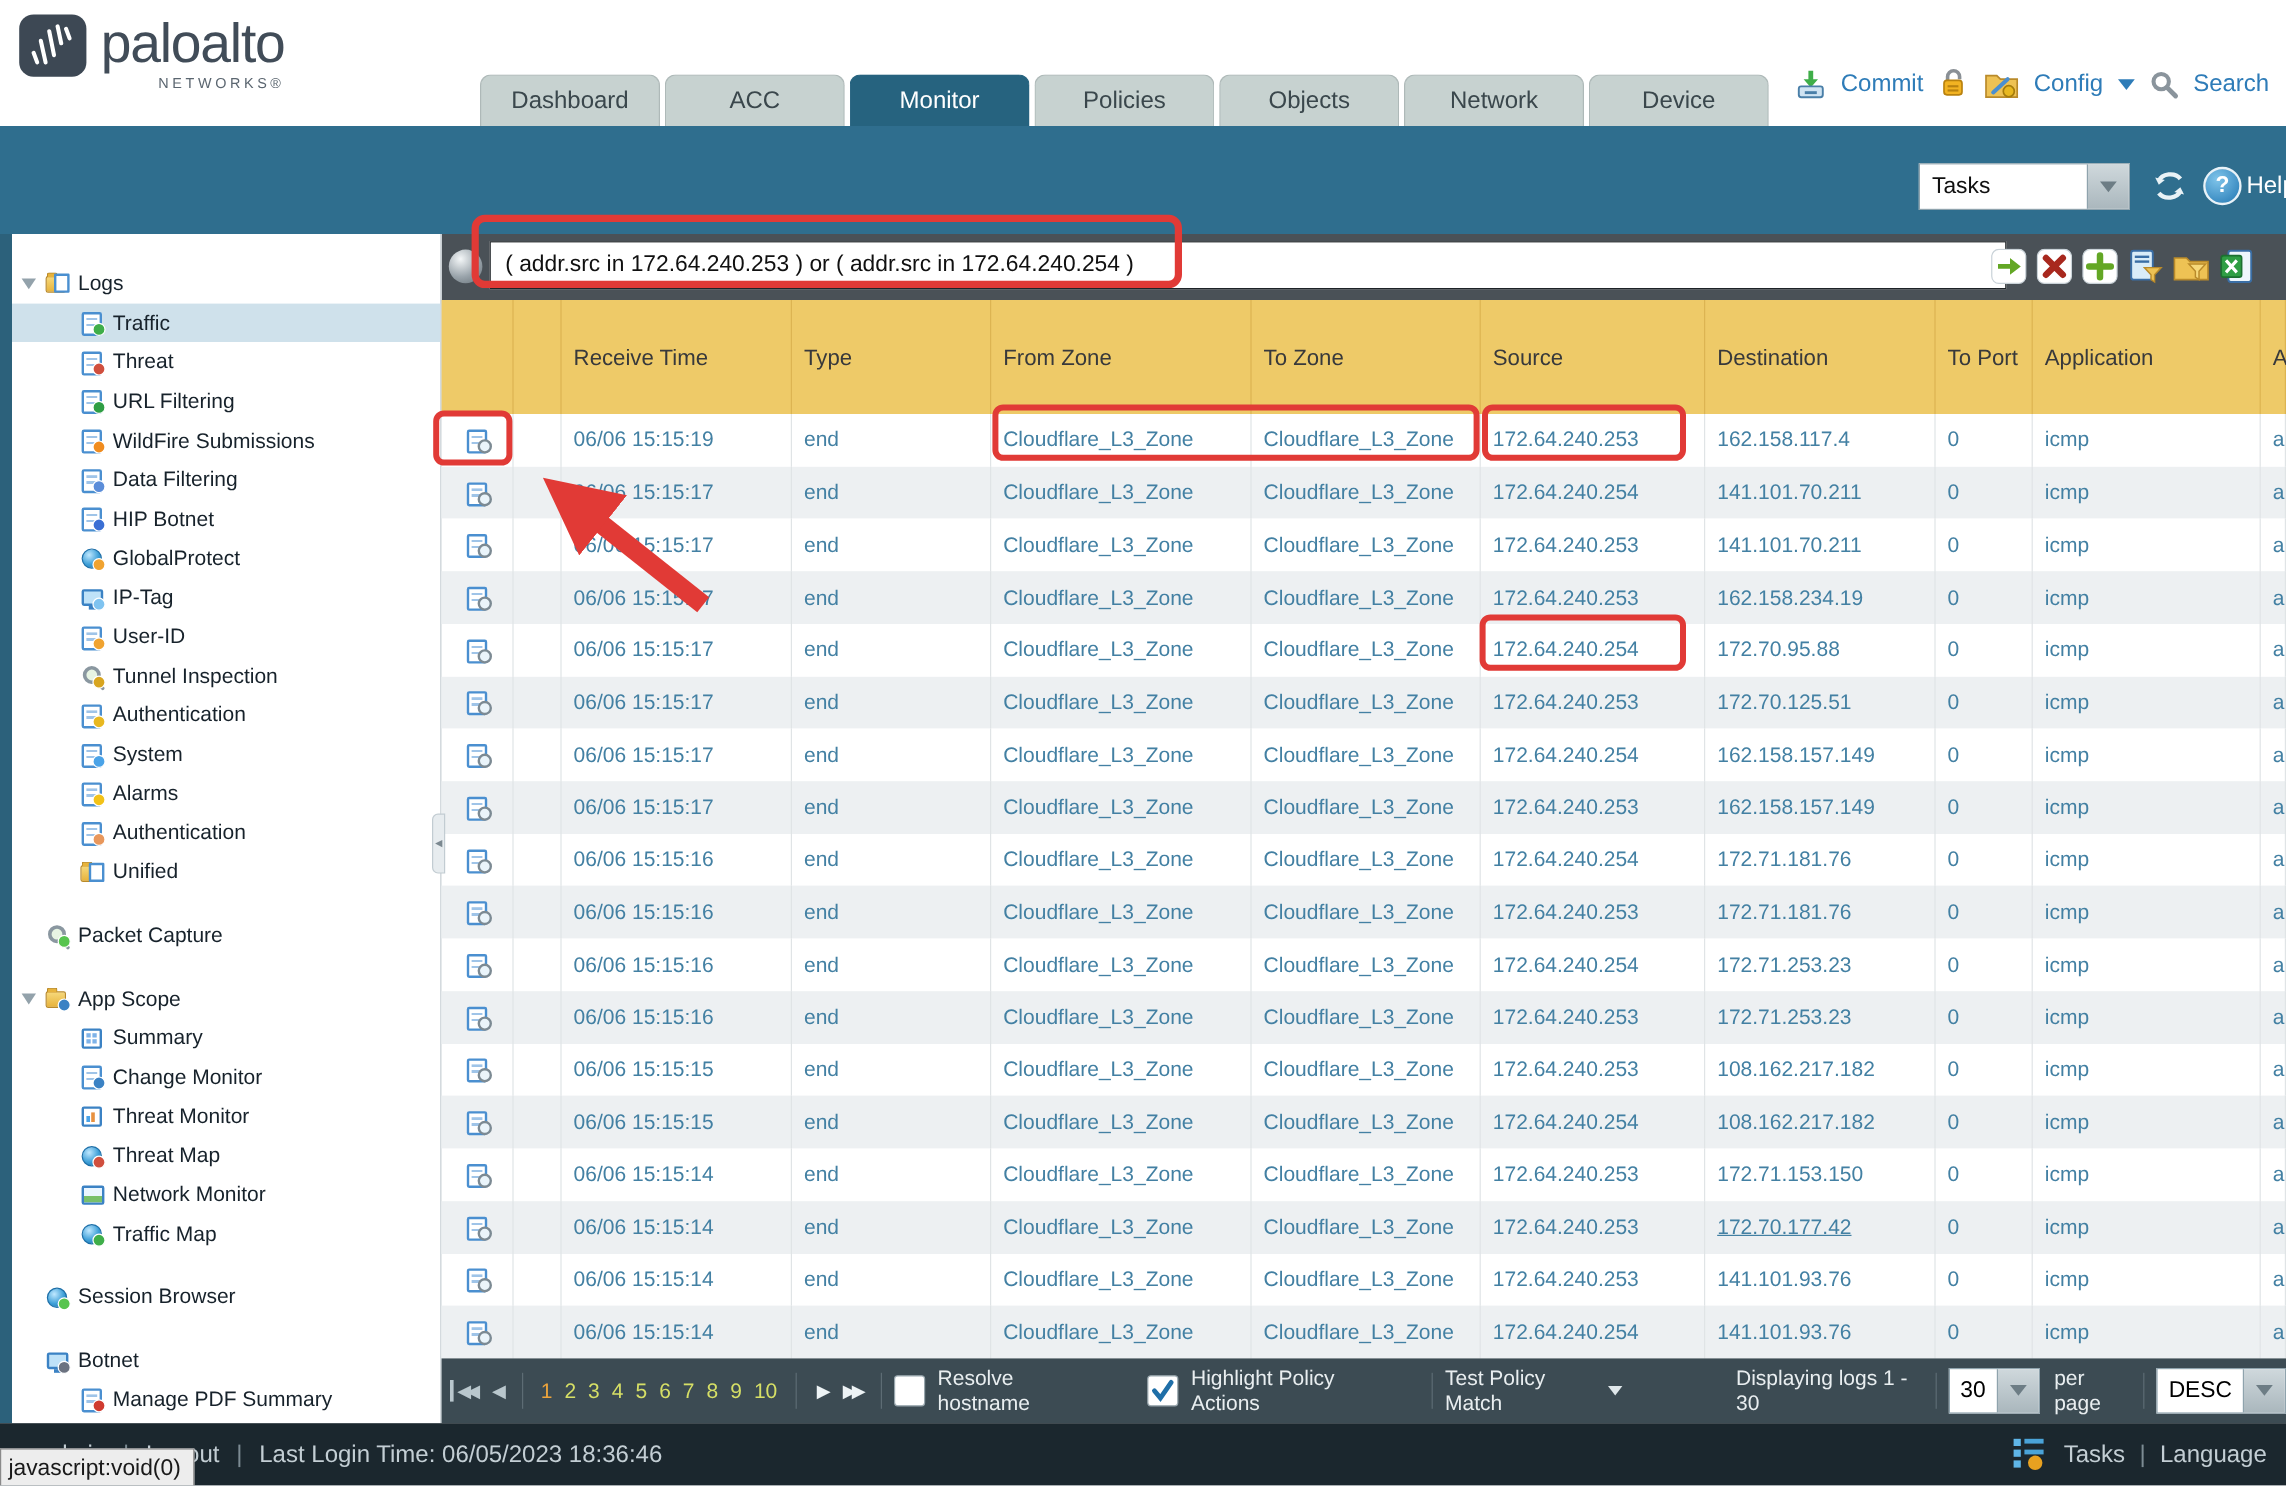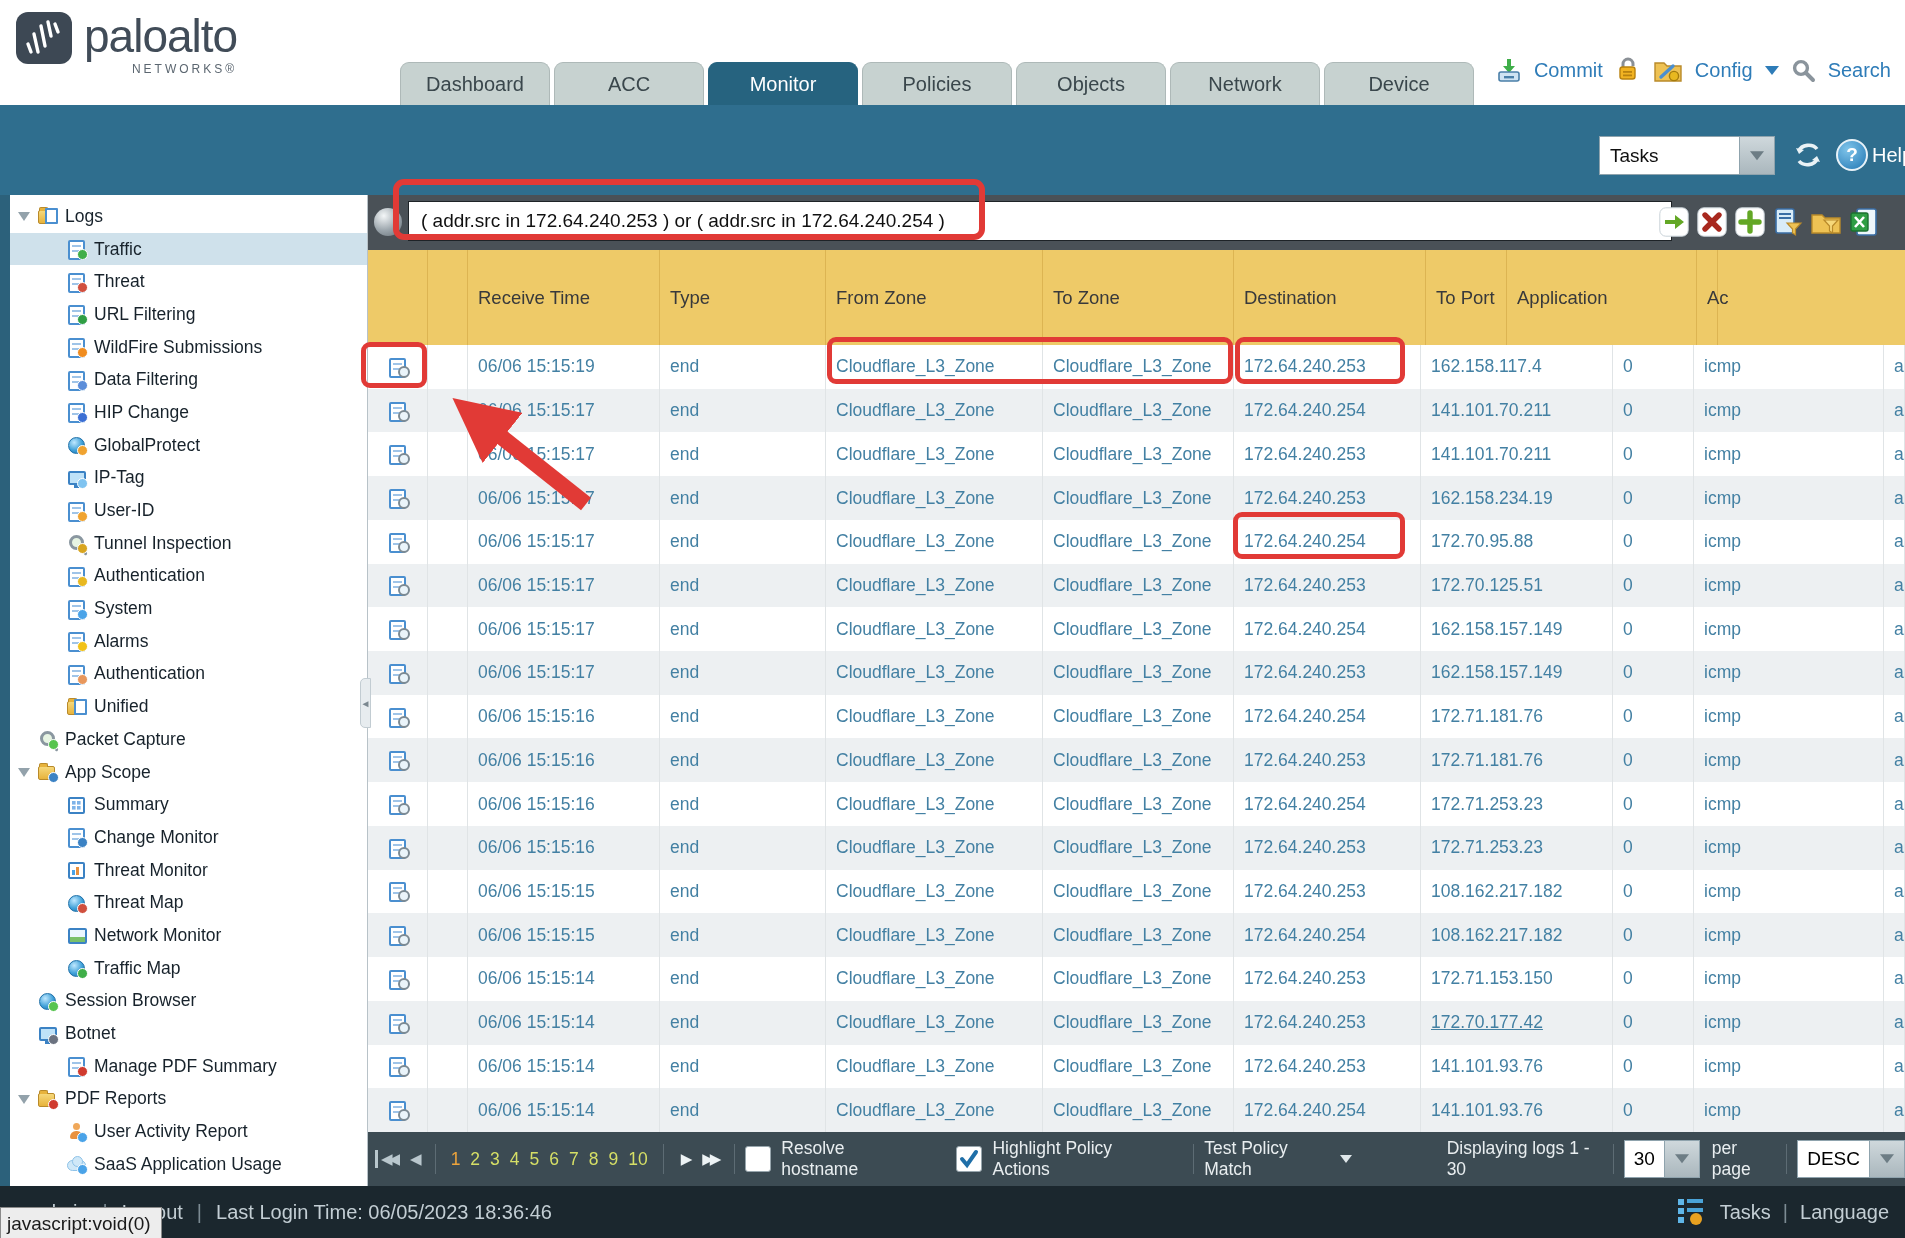--- a/index.html
+++ b/index.html
@@ -45,21 +45,21 @@
        border:1px solid #1e2327;font-size:19px;color:#101010;padding:0 12px;box-sizing:border-box;
        font-family:"Liberation Sans",sans-serif;}
   .filter-btns{position:absolute;left:1291px;top:12px;display:flex;gap:8px;}
   .fbtn{width:30px;height:30px;cursor:pointer;flex:none;}
   
   .sidebar{position:absolute;left:10px;top:195px;width:358px;height:991px;background:#fff;
        border-right:1px solid #b8c2c8;box-sizing:border-box;overflow:hidden;}
   .tree{padding-top:5px;}
   .titem{height:32.7px;display:flex;align-items:center;font-size:17.5px;color:#17222b;
        position:relative;cursor:pointer;white-space:nowrap;}
-  .titem.lv0{padding-left:28px;}
+  .titem.lv0{padding-left:28px;margin-top:20px;}
   .titem.lv1{padding-left:57px;}
   .titem.selected{background:#cfe1eb;}
   .exp{position:absolute;left:8px;top:12px;width:0;height:0;border:6px solid transparent;
        border-top:9px solid #93a2ab;}
   .tlabel{margin-left:8px;}
   
   .ic{width:19px;height:18px;position:relative;flex:none;display:inline-block;}
   .b-doc{position:absolute;left:1px;top:0;width:13px;height:16px;background:#fff;
        border:2px solid #4a8fd0;border-radius:2px;}
   .b-doc::before{content:"";position:absolute;left:2px;right:2px;top:3px;height:9px;
@@ -304,21 +304,21 @@
             <span class="b-doc"></span>
             <span class="badge" style="background: rgb(91, 141, 217);"></span>
           </span>
           <span class="tlabel">Data Filtering</span>
         </div>
         <div class="titem lv1">
           <span class="ic">
             <span class="b-doc"></span>
             <span class="badge" style="background: rgb(59, 111, 212);"></span>
           </span>
-          <span class="tlabel">HIP Change</span>
+          <span class="tlabel">HIP Botnet</span>
         </div>
         <div class="titem lv1">
           <span class="ic">
             <span class="b-globe"></span>
             <span class="badge" style="background: rgb(240, 163, 48);"></span>
           </span>
           <span class="tlabel">GlobalProtect</span>
         </div>
         <div class="titem lv1">
           <span class="ic">
@@ -477,20 +477,21 @@
   </div>
   <div class="collapse-handle">◄</div>
 
   <div class="thead" id="thead">
       <div class="th" style="width: 60px;"></div>
       <div class="th" style="width: 40px;"></div>
       <div class="th" style="width: 192px;">Receive Time</div>
       <div class="th" style="width: 166px;">Type</div>
       <div class="th" style="width: 217px;">From Zone</div>
       <div class="th" style="width: 191px;">To Zone</div>
+      <div class="th" style="width: 187px;">Source</div>
       <div class="th" style="width: 192px;">Destination</div>
       <div class="th" style="width: 81px;">To Port</div>
       <div class="th" style="width: 190px;">Application</div>
       <div class="th" style="width: 21px;">Ac</div>
     </div>
   <div class="tbody" id="tbody">
       <div class="trow">
         <div class="td c-icon" style="width: 60px;">
           <span class="ic">
             <span class="b-doc"></span>

